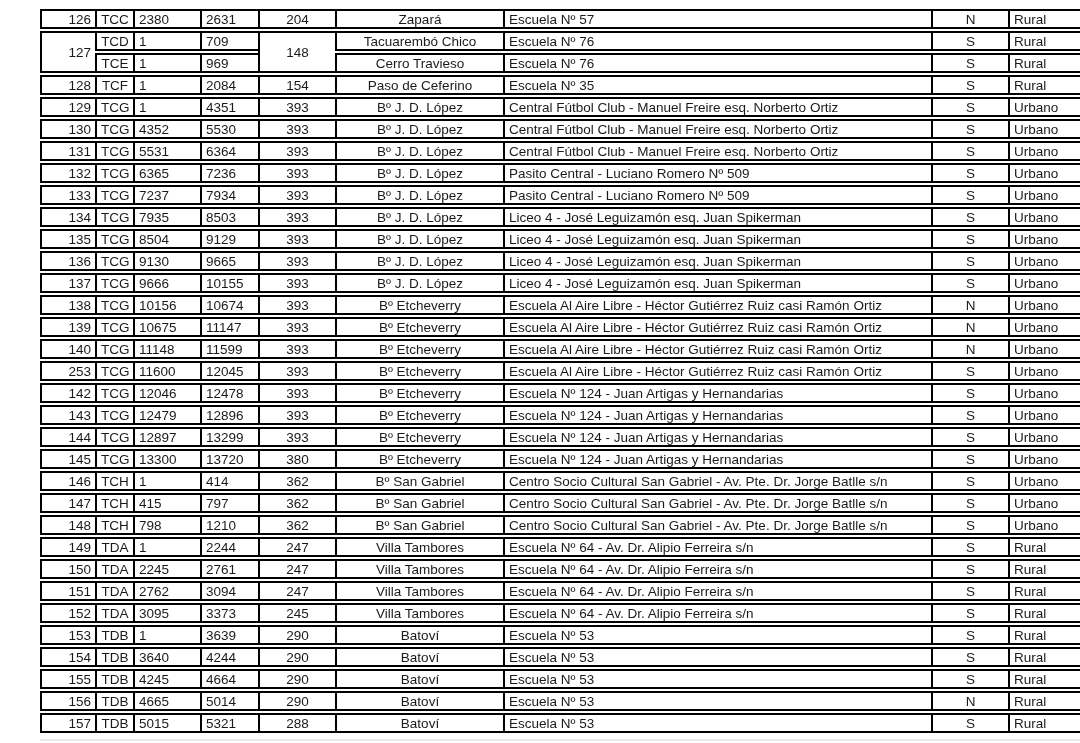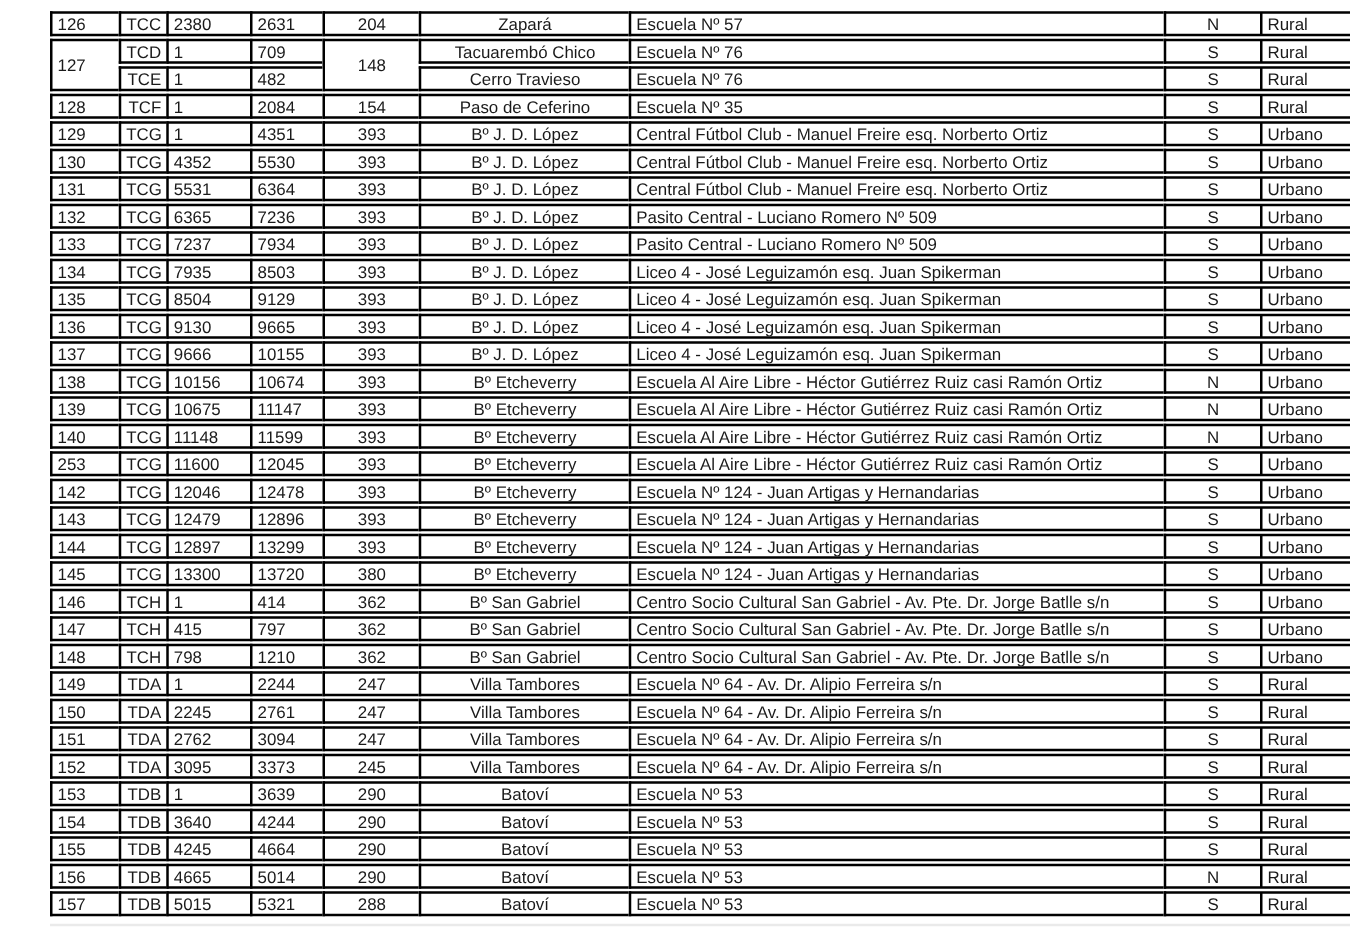--- a/index.html
+++ b/index.html
@@ -33,22 +33,22 @@
     border-left: 2px solid #000;
     font-size: 13.5px;
     line-height: 15px;
     color: #1a1a1a;
     white-space: nowrap;
     overflow: hidden;
     padding: 0 4px;
     vertical-align: middle;
     background: #ffffff;
   }
-  td.col-n      { padding-right: 6px; }
-  td.col-code   { text-align: right;  padding-left: 3px; }
+  td.col-n      { text-align: right; padding-right: 6px; }
+  td.col-code   { text-align: center;  padding-left: 3px; }
   td.col-from   { text-align: left;  padding-left: 4px; margin-top: 21px; }
   td.col-to     { text-align: left;  padding-left: 4px; }
   td.col-count  { text-align: center; padding-right: 5px; }
   td.col-locality { text-align: center; padding: 0 2px; }
   td.col-place  { text-align: left;  padding-left: 4px; margin-left: 32px; }
   td.col-enabled{ text-align: center; padding: 0; }
   td.col-area   { text-align: left;  padding-left: 6px; border-right: 2px solid #000; }
   .cut-row-hint {
     position: absolute;
     left: 40px;
@@ -94,21 +94,21 @@
           <td class="col-to">709</td>
           <td class="col-count" rowspan="2">148</td>
           <td class="col-locality">Tacuarembó Chico</td>
           <td class="col-place">Escuela Nº 76</td>
           <td class="col-enabled">S</td>
           <td class="col-area">Rural</td>
         </tr>
         <tr>
           <td class="col-code">TCE</td>
           <td class="col-from">1</td>
-          <td class="col-to">482</td>
+          <td class="col-to">969</td>
           <td class="col-locality">Cerro Travieso</td>
           <td class="col-place">Escuela Nº 76</td>
           <td class="col-enabled">S</td>
           <td class="col-area">Rural</td>
         </tr>
         <tr>
           <td class="col-n">128</td>
           <td class="col-code">TCF</td>
           <td class="col-from">1</td>
           <td class="col-to">2084</td>

